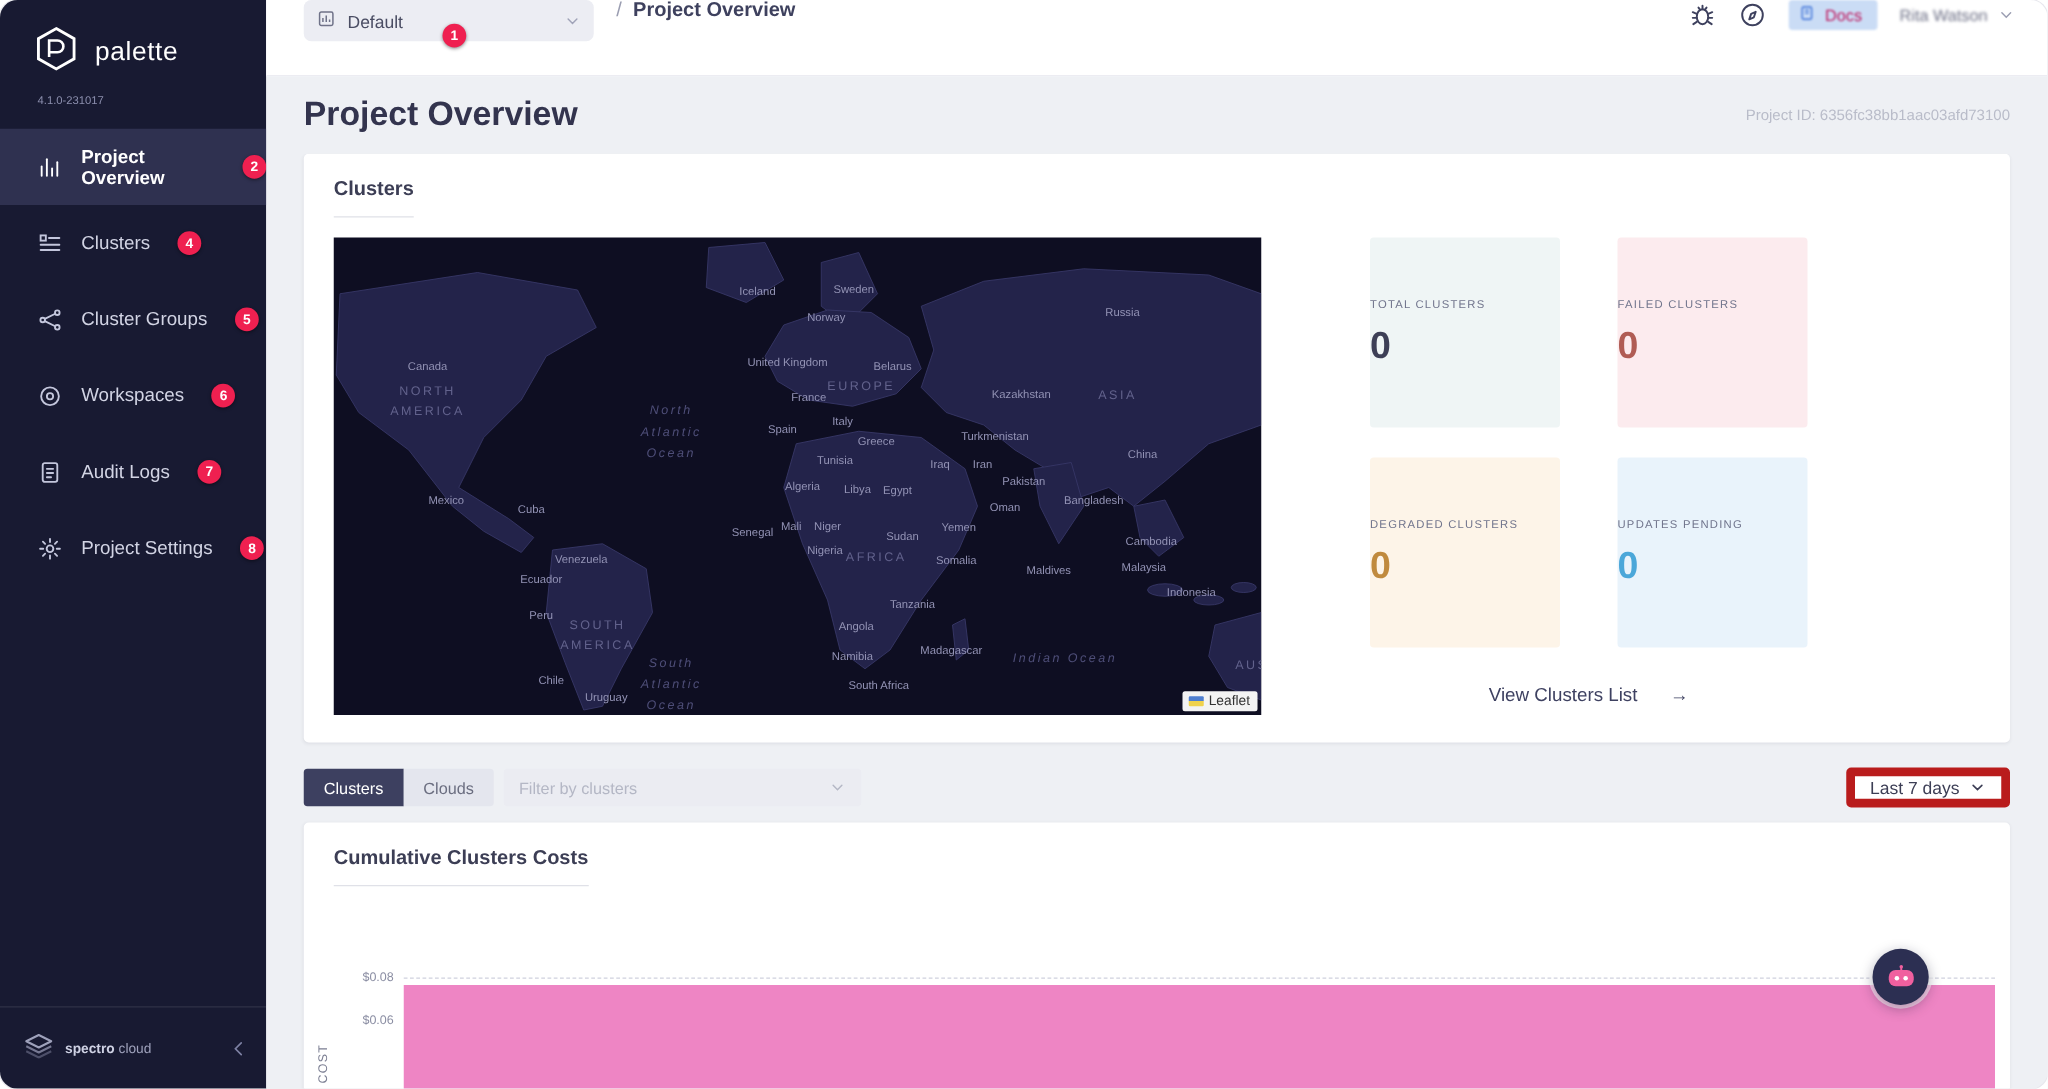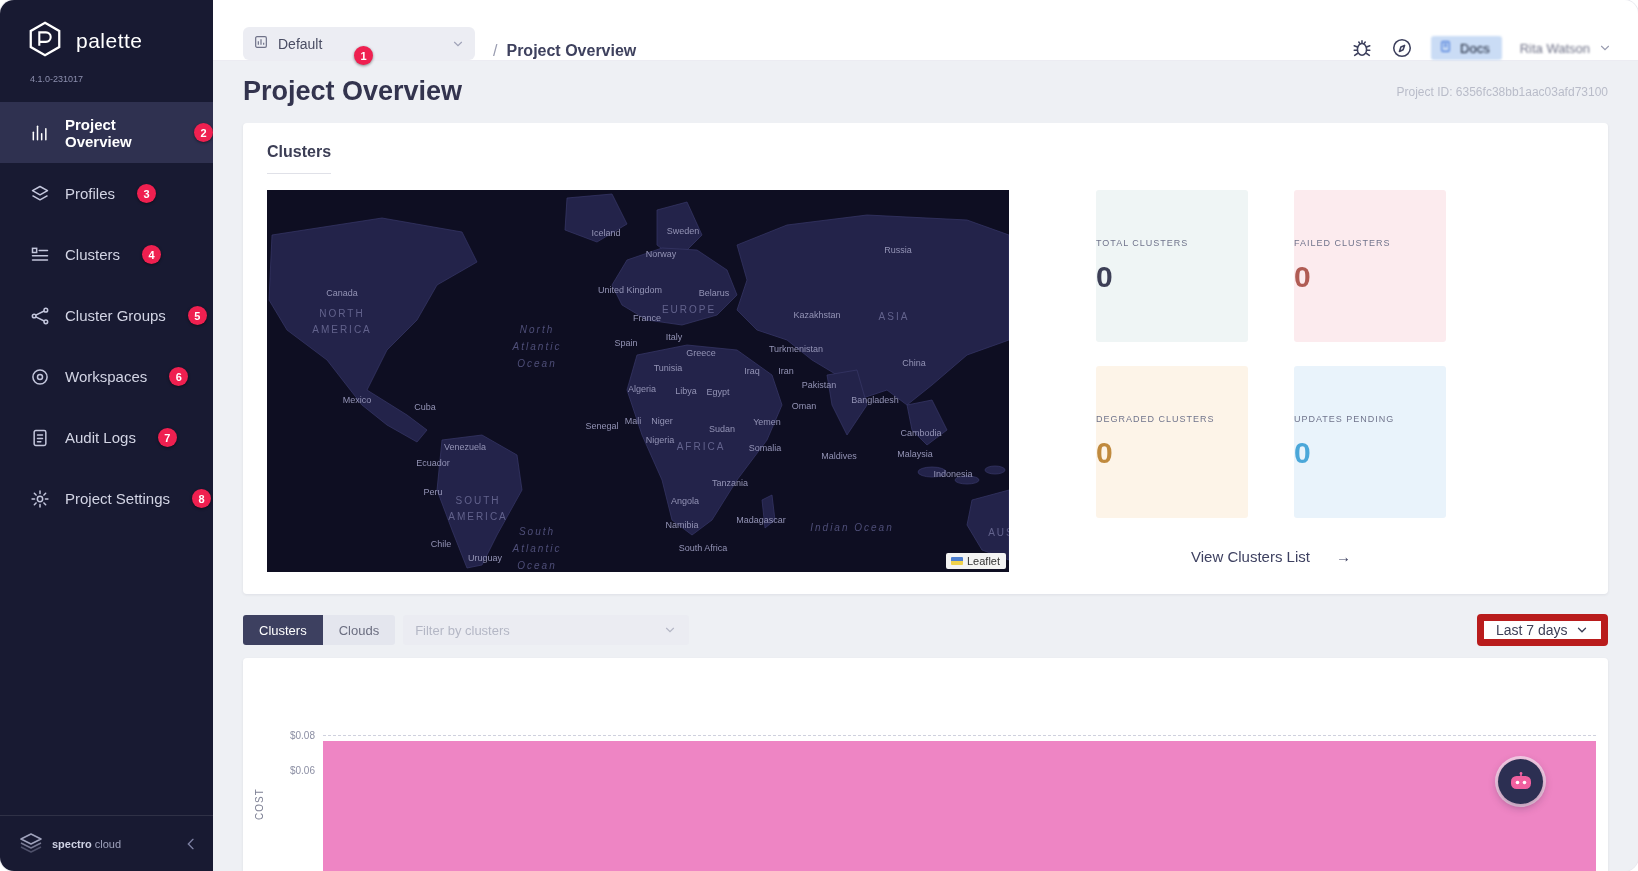--- a/index.html
+++ b/index.html
@@ -10,37 +10,37 @@
   .sidebar { width:213px; background:#181a32; display:flex; flex-direction:column; flex-shrink:0; color:#fff; }
   .logo-row { display:flex; align-items:center; gap:12px; padding:20px 0 0 26px; }
   .brand-name { font-size:21px; font-weight:500; letter-spacing:.5px; color:#fff; }
   .version { font-size:9px; color:#8c8fae; padding:12px 0 4px 30px; }
   .nav { margin-top:14px; flex:1; }
   .nav-item { display:flex; align-items:center; gap:15px; height:61px; padding-left:30px; font-size:15px; color:#d2d4e4; cursor:pointer; }
   .nav-item.active { background:#2f3150; color:#fff; font-weight:700; }
   .nav-icon { width:20px; height:20px; flex-shrink:0; color:#c3c6dc; }
   .nav-item.active .nav-icon { color:#fff; }
   .step-badge { min-width:19px; height:19px; border-radius:10px; background:#ef2050; color:#fff; font-size:11px; font-weight:700; display:flex; align-items:center; justify-content:center; margin-left:7px; box-shadow:0 1px 3px rgba(0,0,0,.45); padding:0 5px; }
-  .sidebar-footer { height:56px; border-top:1px solid rgba(255,255,255,.1); display:flex; align-items:center; gap:8px; padding:0 14px 0 18px; }
+  .sidebar-footer { height:66px; border-top:1px solid rgba(255,255,255,.1); display:flex; align-items:center; gap:8px; padding:0 14px 0 18px; }
   .footer-brand { font-size:11px; color:#9ea1bb; }
   .footer-brand b { color:#cfd2e4; font-weight:700; }
   .collapse-chevron { margin-left:auto; color:#7d81a3; width:16px; height:16px; cursor:pointer; }
 
   
   .main { flex:1; display:flex; flex-direction:column; background:#eef0f4; min-width:0; }
-  .topbar { height:61px; background:#fff; border-bottom:1px solid #ececf2; display:flex; align-items:flex-end; padding:0 26px 0 30px; flex-shrink:0; }
+  .topbar { height:61px; background:#fff; border-bottom:1px solid #ececf2; display:flex; align-items:flex-start; padding:0 26px 0 30px; flex-shrink:0; }
   .project-select { width:232px; height:33px; background:#ecedf3; border-radius:6px; display:flex; align-items:center; gap:9px; padding:0 10px; font-size:14px; color:#4a4d63; position:relative; cursor:pointer; }
   .project-select .chev { margin-left:auto; color:#a0a3b8; }
   .select-step { position:absolute; left:104px; top:19px; }
   .breadcrumb { margin-left:18px; display:flex; gap:9px; font-size:16px; }
   .crumb-sep { color:#9a9db1; }
   .crumb-current { color:#3e415e; font-weight:600; }
   .topbar-right { margin-left:auto; display:flex; align-items:center; gap:18px; }
   .icon-btn { width:22px; height:22px; color:#3e415e; cursor:pointer; }
-  .docs-chip { background:#cadcf5; color:#0f172a; font-size:13px; border-radius:3px; padding:4px 12px 4px 8px; display:flex; align-items:center; gap:8px; cursor:pointer; filter:blur(0.9px); }
+  .docs-chip { background:#cadcf5; color:#be185d; font-size:13px; border-radius:3px; padding:4px 12px 4px 8px; display:flex; align-items:center; gap:8px; cursor:pointer; filter:blur(0.9px); }
   .user-menu { display:flex; align-items:center; gap:8px; cursor:pointer; }
   .user-name { font-size:13px; color:#6d7086; filter:blur(1.3px); }
   .caret { color:#9a9db1; width:14px; height:14px; }
 
   .page-head { display:flex; align-items:center; padding:15px 30px 16px 30px; }
   .page-title { font-size:27px; font-weight:700; color:#33344e; }
   .project-id { margin-left:auto; font-size:12px; color:#b9bcc9; }
 
   .content { padding:0 30px; flex:1; overflow:hidden; display:flex; flex-direction:column; }
   .card { background:#fff; border-radius:4px; box-shadow:0 1px 3px rgba(40,40,70,.08); }
@@ -115,30 +115,20 @@
         <span class="nav-icon">
           <svg viewBox="0 0 24 24" fill="none" stroke="currentColor" stroke-width="1.8" stroke-linecap="round">
               <path d="M4 20V11"></path>
               <path d="M9 20V4"></path>
               <path d="M14 20v-7"></path>
               <path d="M19 20V7"></path>
             </svg>
         </span>
         <span>Project Overview</span>
         <span class="step-badge">2</span>
-      </div>
-      <div class="nav-item">
-        <span class="nav-icon">
-          <svg viewBox="0 0 24 24" fill="none" stroke="currentColor" stroke-width="1.8" stroke-linejoin="round">
-              <path d="M12 3l9 5-9 5-9-5 9-5z"></path>
-              <path d="M3 14l9 5 9-5"></path>
-            </svg>
-        </span>
-        <span>Profiles</span>
-        <span class="step-badge">3</span>
       </div>
       <div class="nav-item">
         <span class="nav-icon">
           <svg viewBox="0 0 24 24" fill="none" stroke="currentColor" stroke-width="1.8" stroke-linecap="round">
               <rect x="3" y="4" width="5" height="5"></rect>
               <path d="M11 6.5h10"></path>
               <path d="M3 13h18"></path>
               <path d="M3 18h18"></path>
             </svg>
         </span>
@@ -453,20 +443,21 @@
           <span>Last 7 days</span>
           <span class="chev">
             <svg viewBox="0 0 24 24" fill="none" stroke="currentColor" stroke-width="2.2" stroke-linecap="round">
                 <path d="M6 9l6 6 6-6"></path>
               </svg>
           </span>
         </div>
       </div>
 
       <section class="card costs-card">
+        <h2 class="card-title">Cumulative Clusters Costs</h2>
         <div class="chart">
           <span class="ylabel">COST</span>
           <span class="ytick" style="top:31px">$0.08</span>
           <span class="ytick" style="top:66px">$0.06</span>
           <div class="grid-dashed" style="top:31px"></div>
           <div class="area-fill"></div>
         </div>
       </section>
 
     </div>

